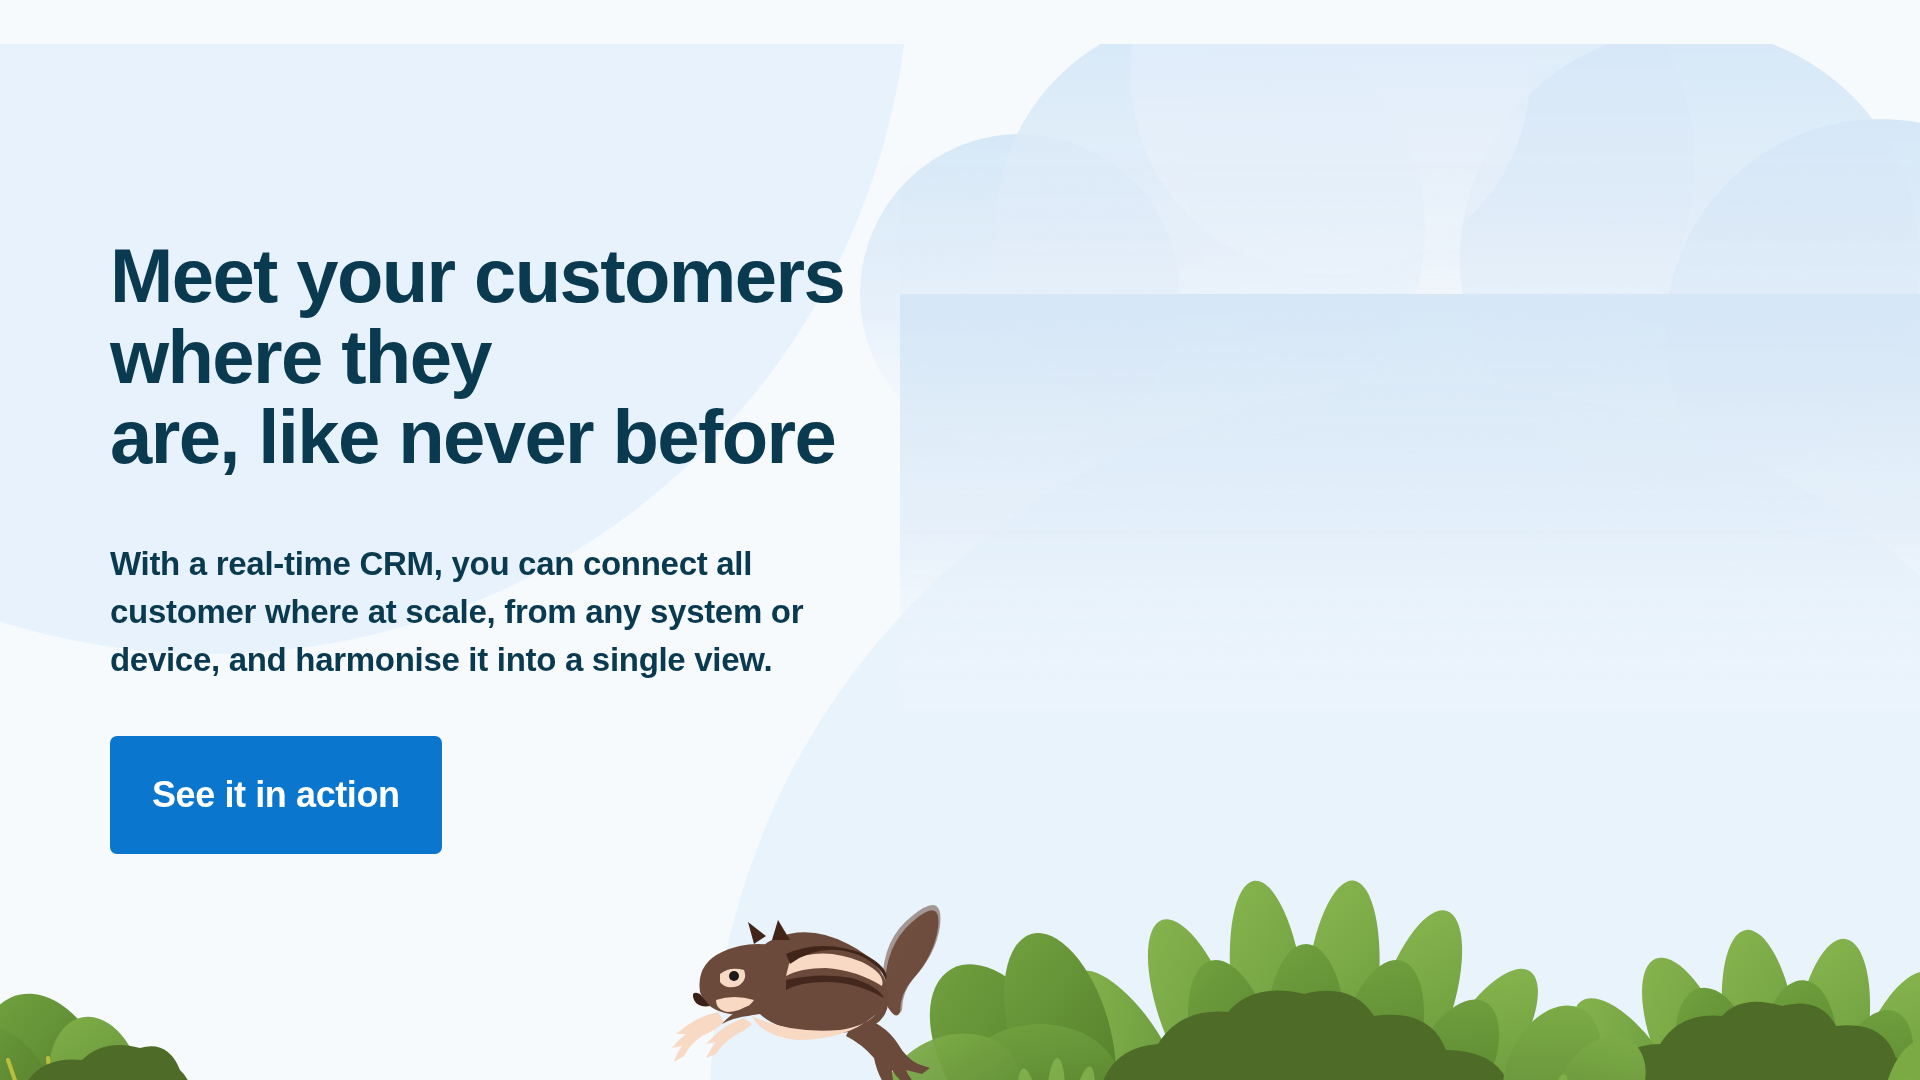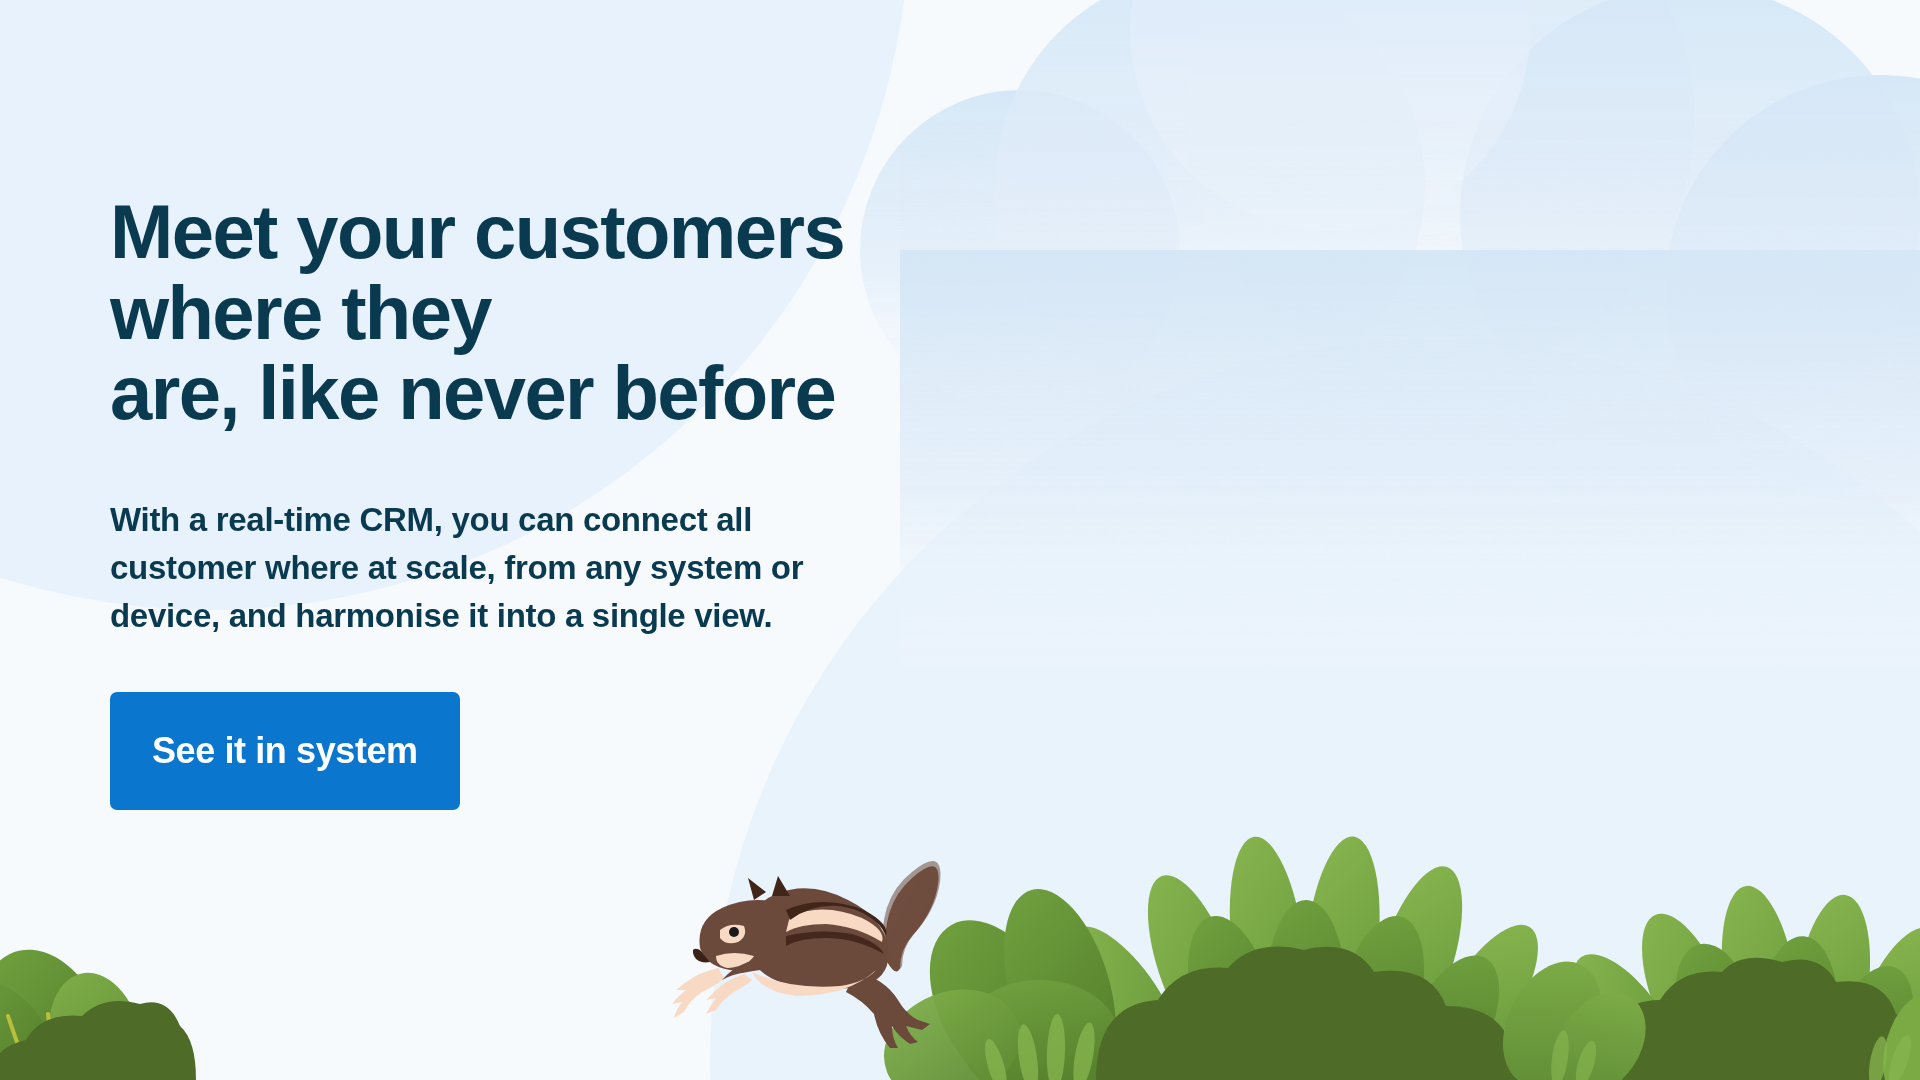--- a/index.html
+++ b/index.html
@@ -2,21 +2,21 @@
 <html><head>
 <meta charset="utf-8">
 <style>
   * { margin:0; padding:0; box-sizing:border-box; }
   html,body { width:1920px; height:1080px; overflow:hidden; }
   body {
     font-family:"Liberation Sans", sans-serif;
     background:#F7FAFD;
     position:relative;
   }
-  #hero-root { position:absolute; inset:0; overflow:hidden; background:#eab308; }
+  #hero-root { position:absolute; inset:0; overflow:hidden; background:#eab308;margin-top:44px; }
   #bg-art { position:absolute; inset:0; width:1920px; height:1080px; }
 
   
   .content {
     position:absolute;
     left:110px; top:192px;
     width:1000px;
     z-index:5;
   }
   .headline {
@@ -274,16 +274,16 @@
   </svg>
 
   <div class="content">
     <h1 class="headline">Meet your customers where they
 are, like never before</h1>
 
     <p class="subhead">With a real-time CRM, you can connect all
 customer where at scale, from any system or
 device, and harmonise it into a single view.</p>
 
-    <button class="cta">See it in system</button>
+    <button class="cta">See it in action</button>
   </div>
 
 </div>
 
 </body></html>

